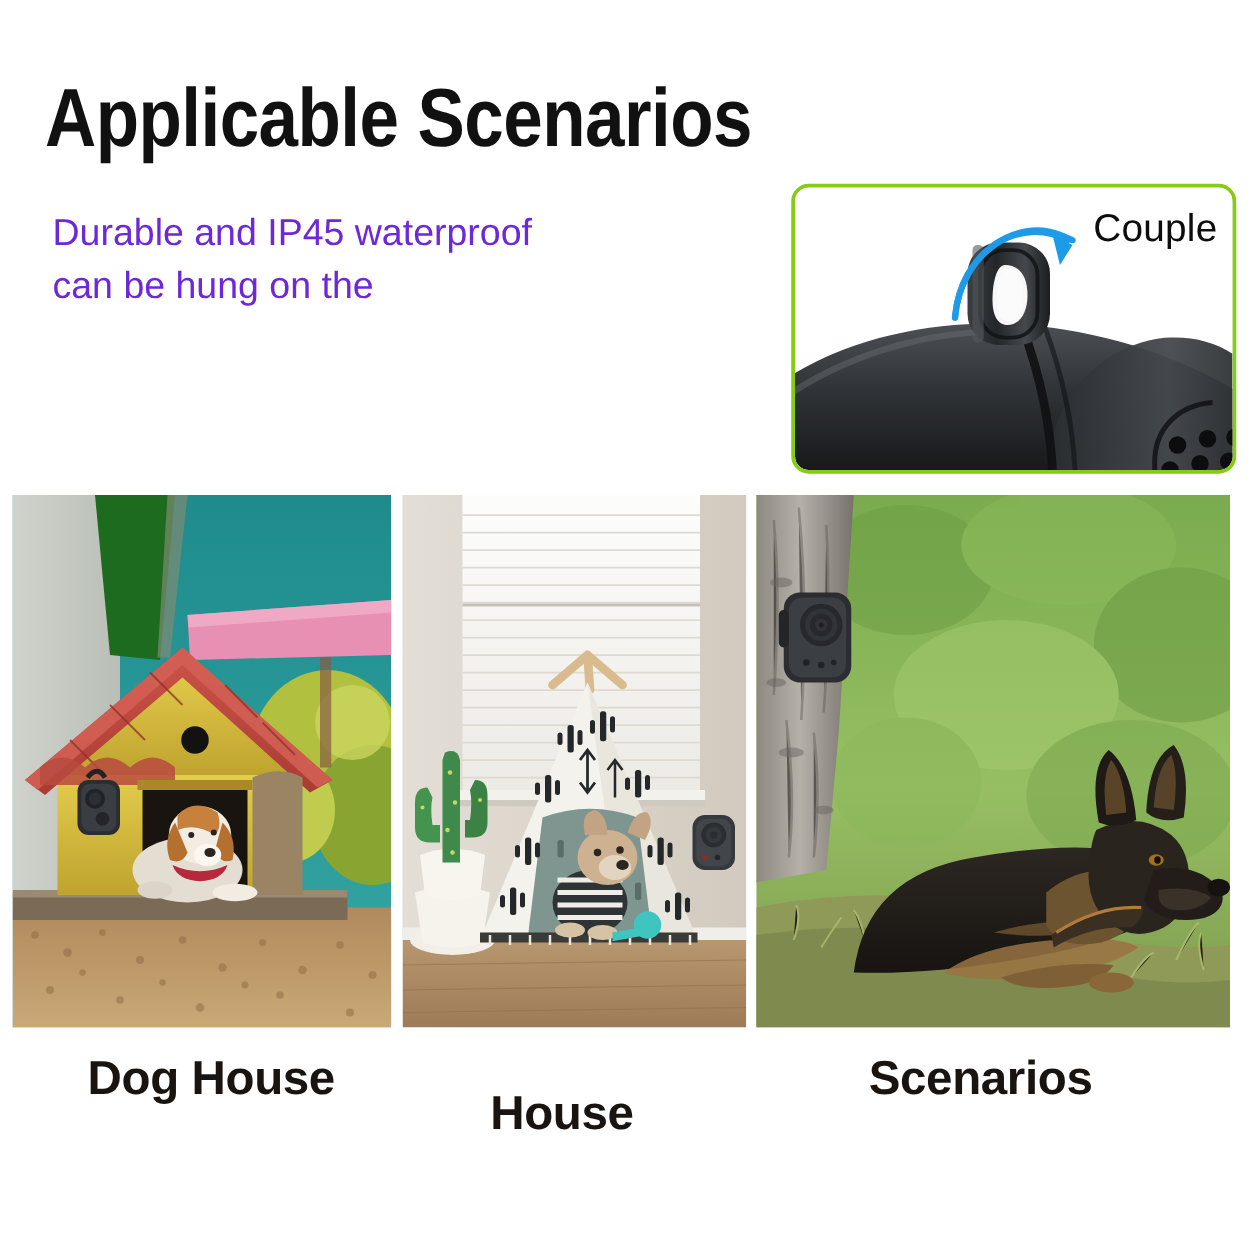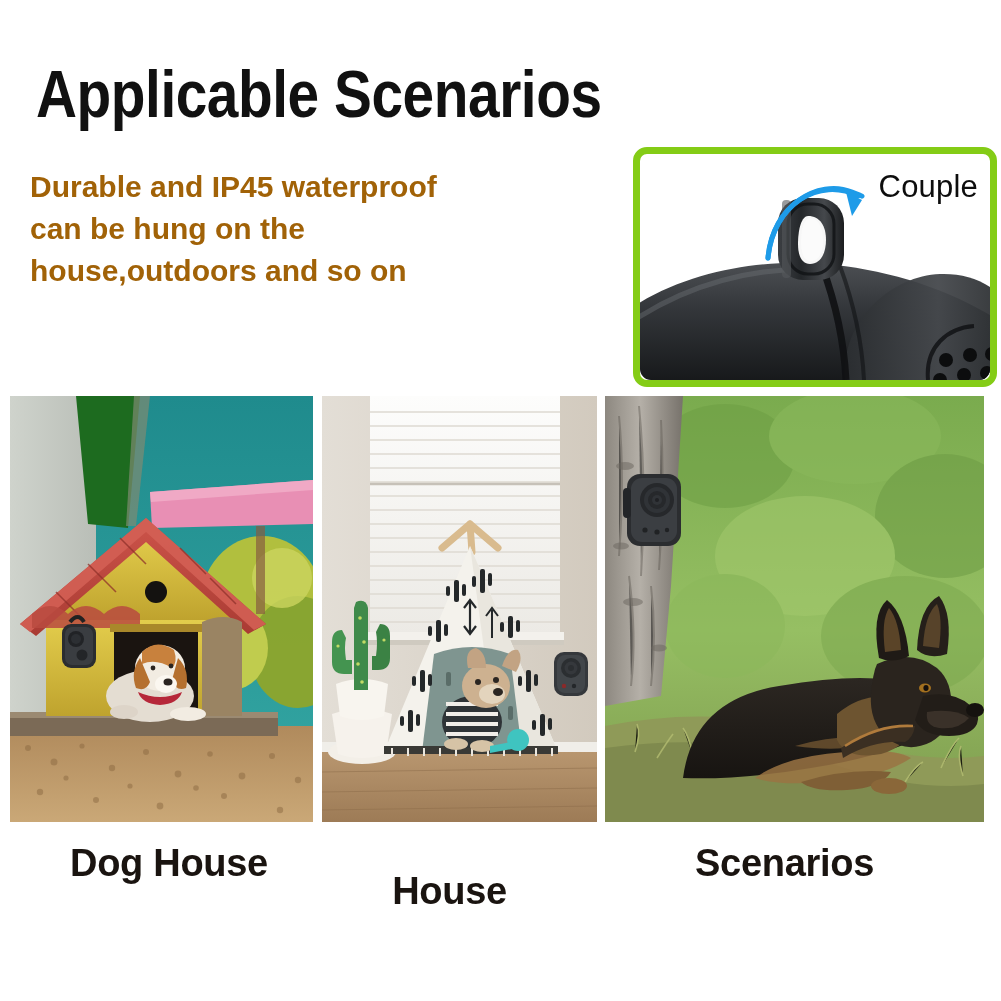--- a/index.html
+++ b/index.html
@@ -10,29 +10,29 @@
   #page-title{
     position:absolute;left:36px;top:58px;width:760px;height:76px;
     font-family:"Liberation Sans Narrow","Liberation Sans",sans-serif;
     font-weight:bold;font-size:66px;line-height:72px;color:#111111;
     letter-spacing:-0.5px;transform:scaleX(0.86);transform-origin:left top;
     white-space:nowrap;
   }
 
   
   #desc{
-    position:absolute;left:30px;top:166px;width:520px;
-    font-size:30px;line-height:42px;color:#a16207;font-weight:bold;
+    position:absolute;left:42px;top:166px;width:520px;
+    font-size:30px;line-height:42px;color:#6d28d9;font-weight:normal;
   }
   #desc div{white-space:nowrap;}
 
   
   #inset{
     position:absolute;left:633px;top:147px;width:350px;height:226px;
-    border:7px solid #84cc16;border-radius:14px;background:#ffffff;overflow:hidden;
+    border:3px solid #84cc16;border-radius:14px;background:#ffffff;overflow:hidden;
   }
   #couple-label{
     position:absolute;right:12px;top:16px;font-size:31px;color:#0d0d0d;
     line-height:34px;letter-spacing:0.2px;
   }
   .inset-svg{position:absolute;left:0;top:0;width:350px;height:226px;}
 
   
   #photos{position:absolute;left:10px;top:396px;width:974px;height:426px;}
   .photo{position:absolute;top:0;height:426px;overflow:hidden;background:#ddd;}
@@ -53,21 +53,20 @@
   #caption-3{left:595px;width:379px;}
 </style>
 </head>
 <body>
 
 <div id="page-title">Applicable Scenarios</div>
 
 <div id="desc">
   <div>Durable and IP45 waterproof</div>
   <div>can be hung on the</div>
-  <div>house,outdoors and so on</div>
 </div>
 
 <div id="inset">
   <svg class="inset-svg" viewBox="0 0 350 226">
     <defs>
       <linearGradient id="bodyG" x1="0" y1="0" x2="0" y2="1">
         <stop offset="0" stop-color="#4c4f53"></stop>
         <stop offset="0.38" stop-color="#34373b"></stop>
         <stop offset="1" stop-color="#17191b"></stop>
       </linearGradient>

